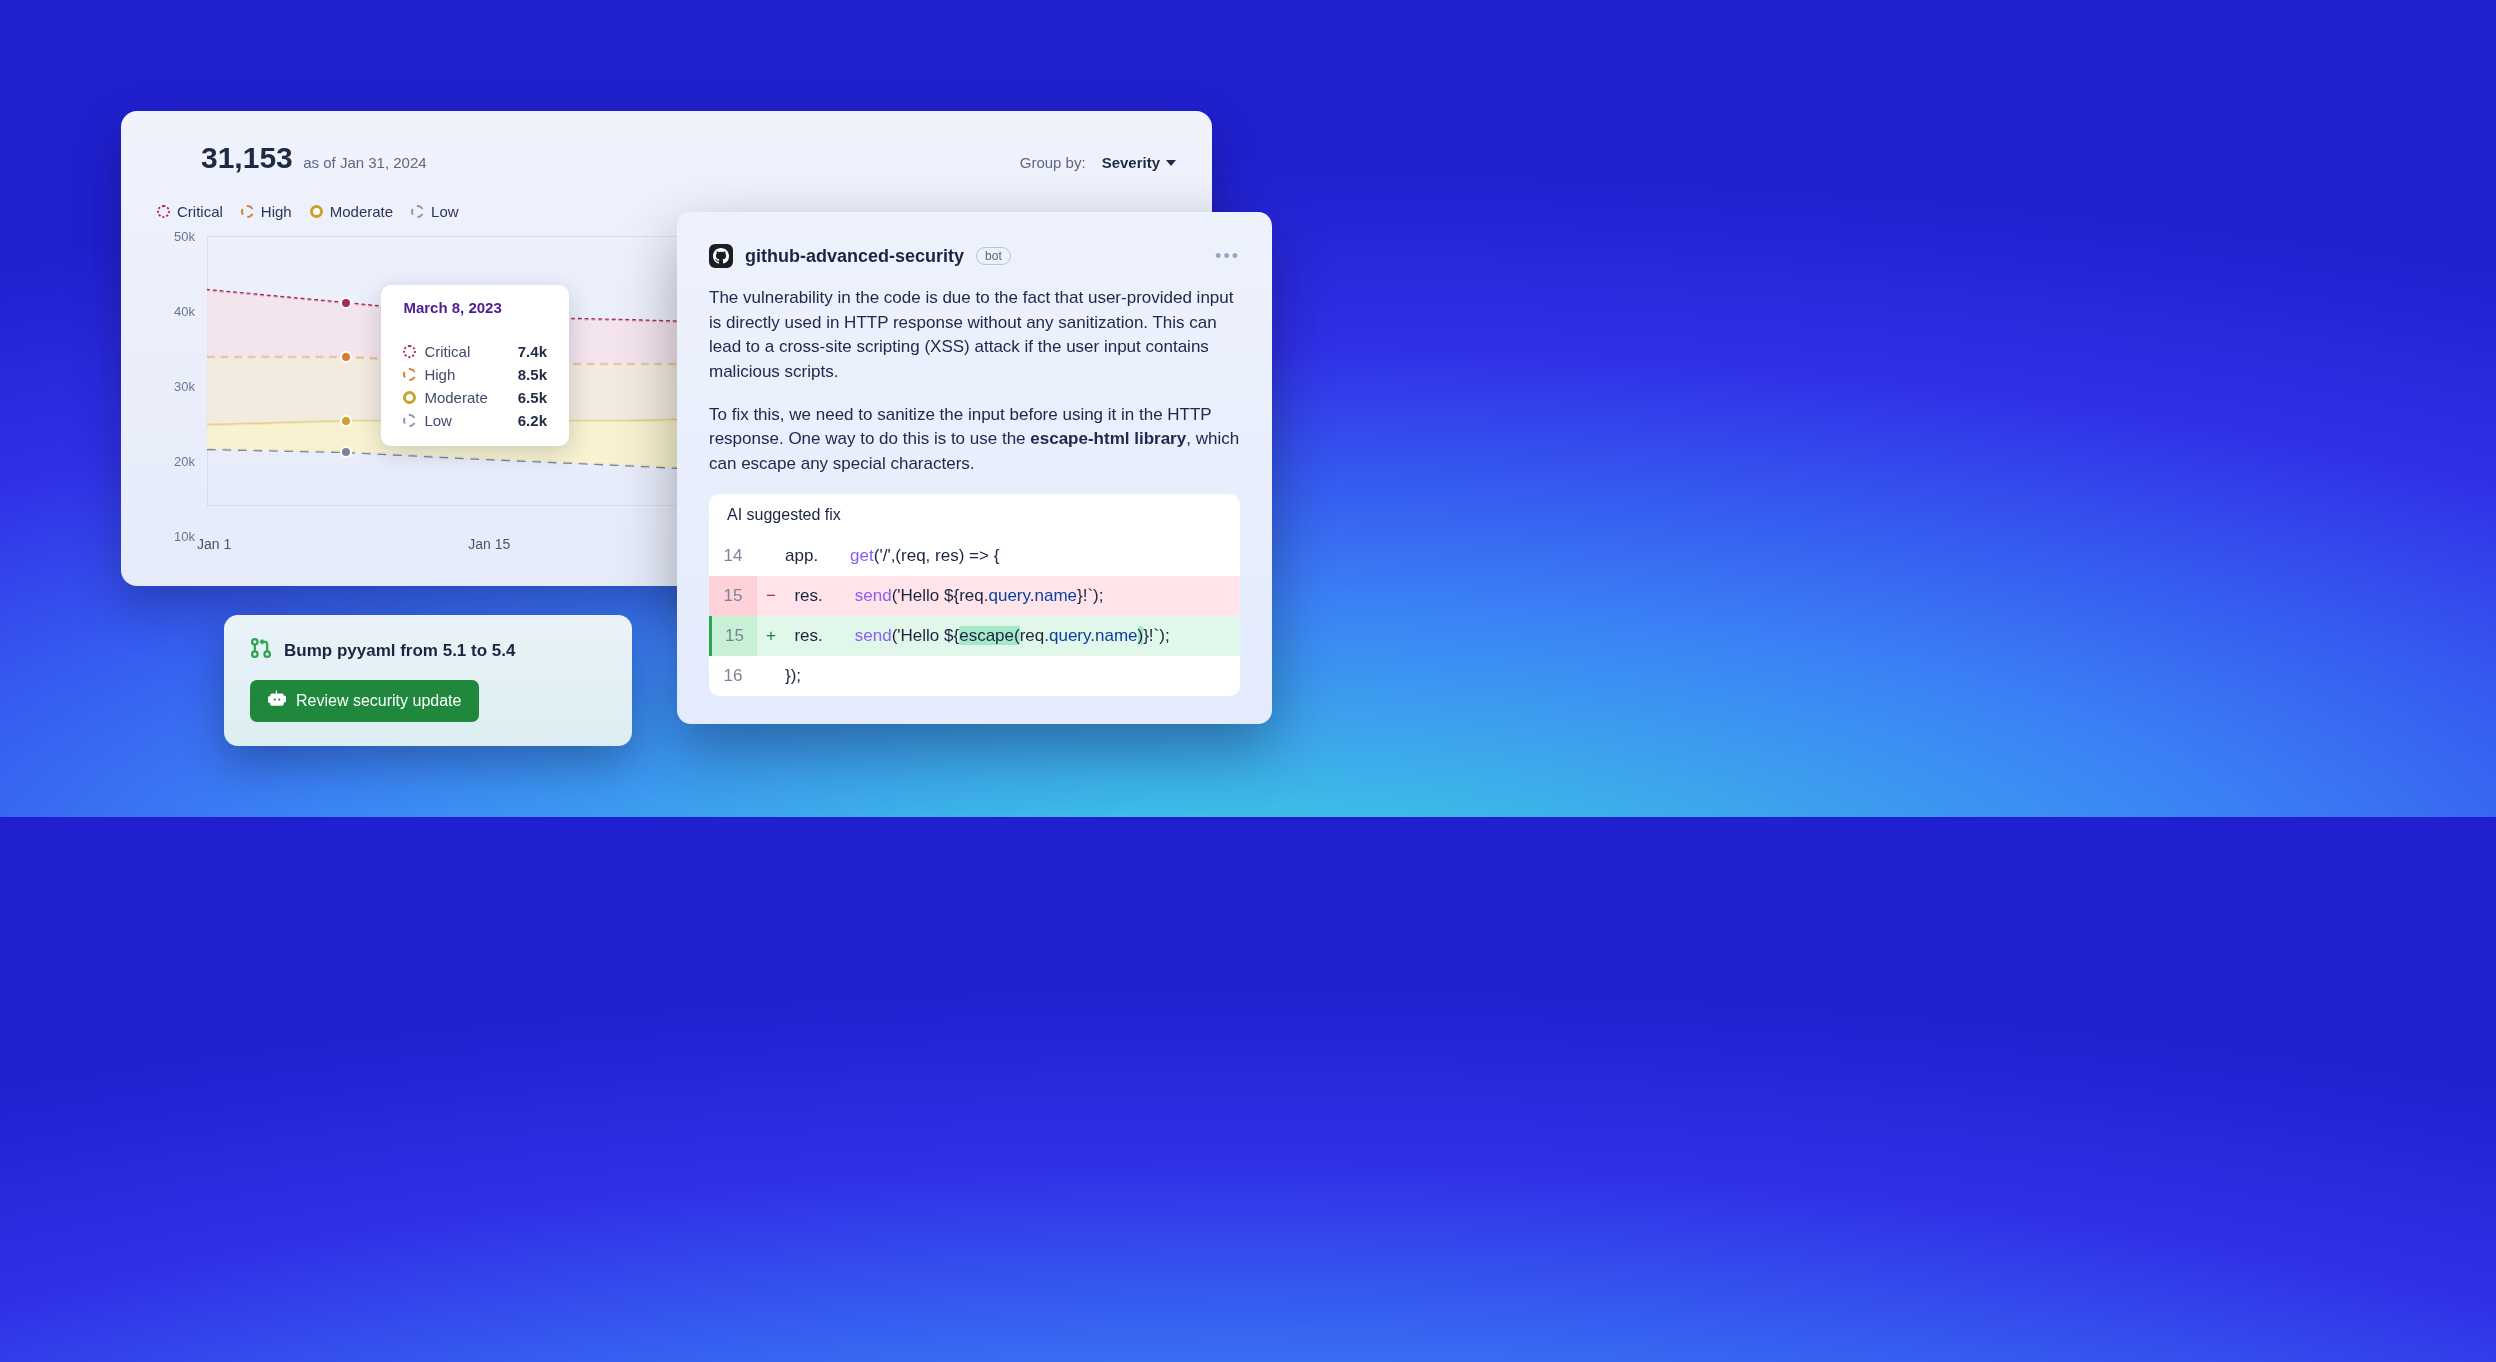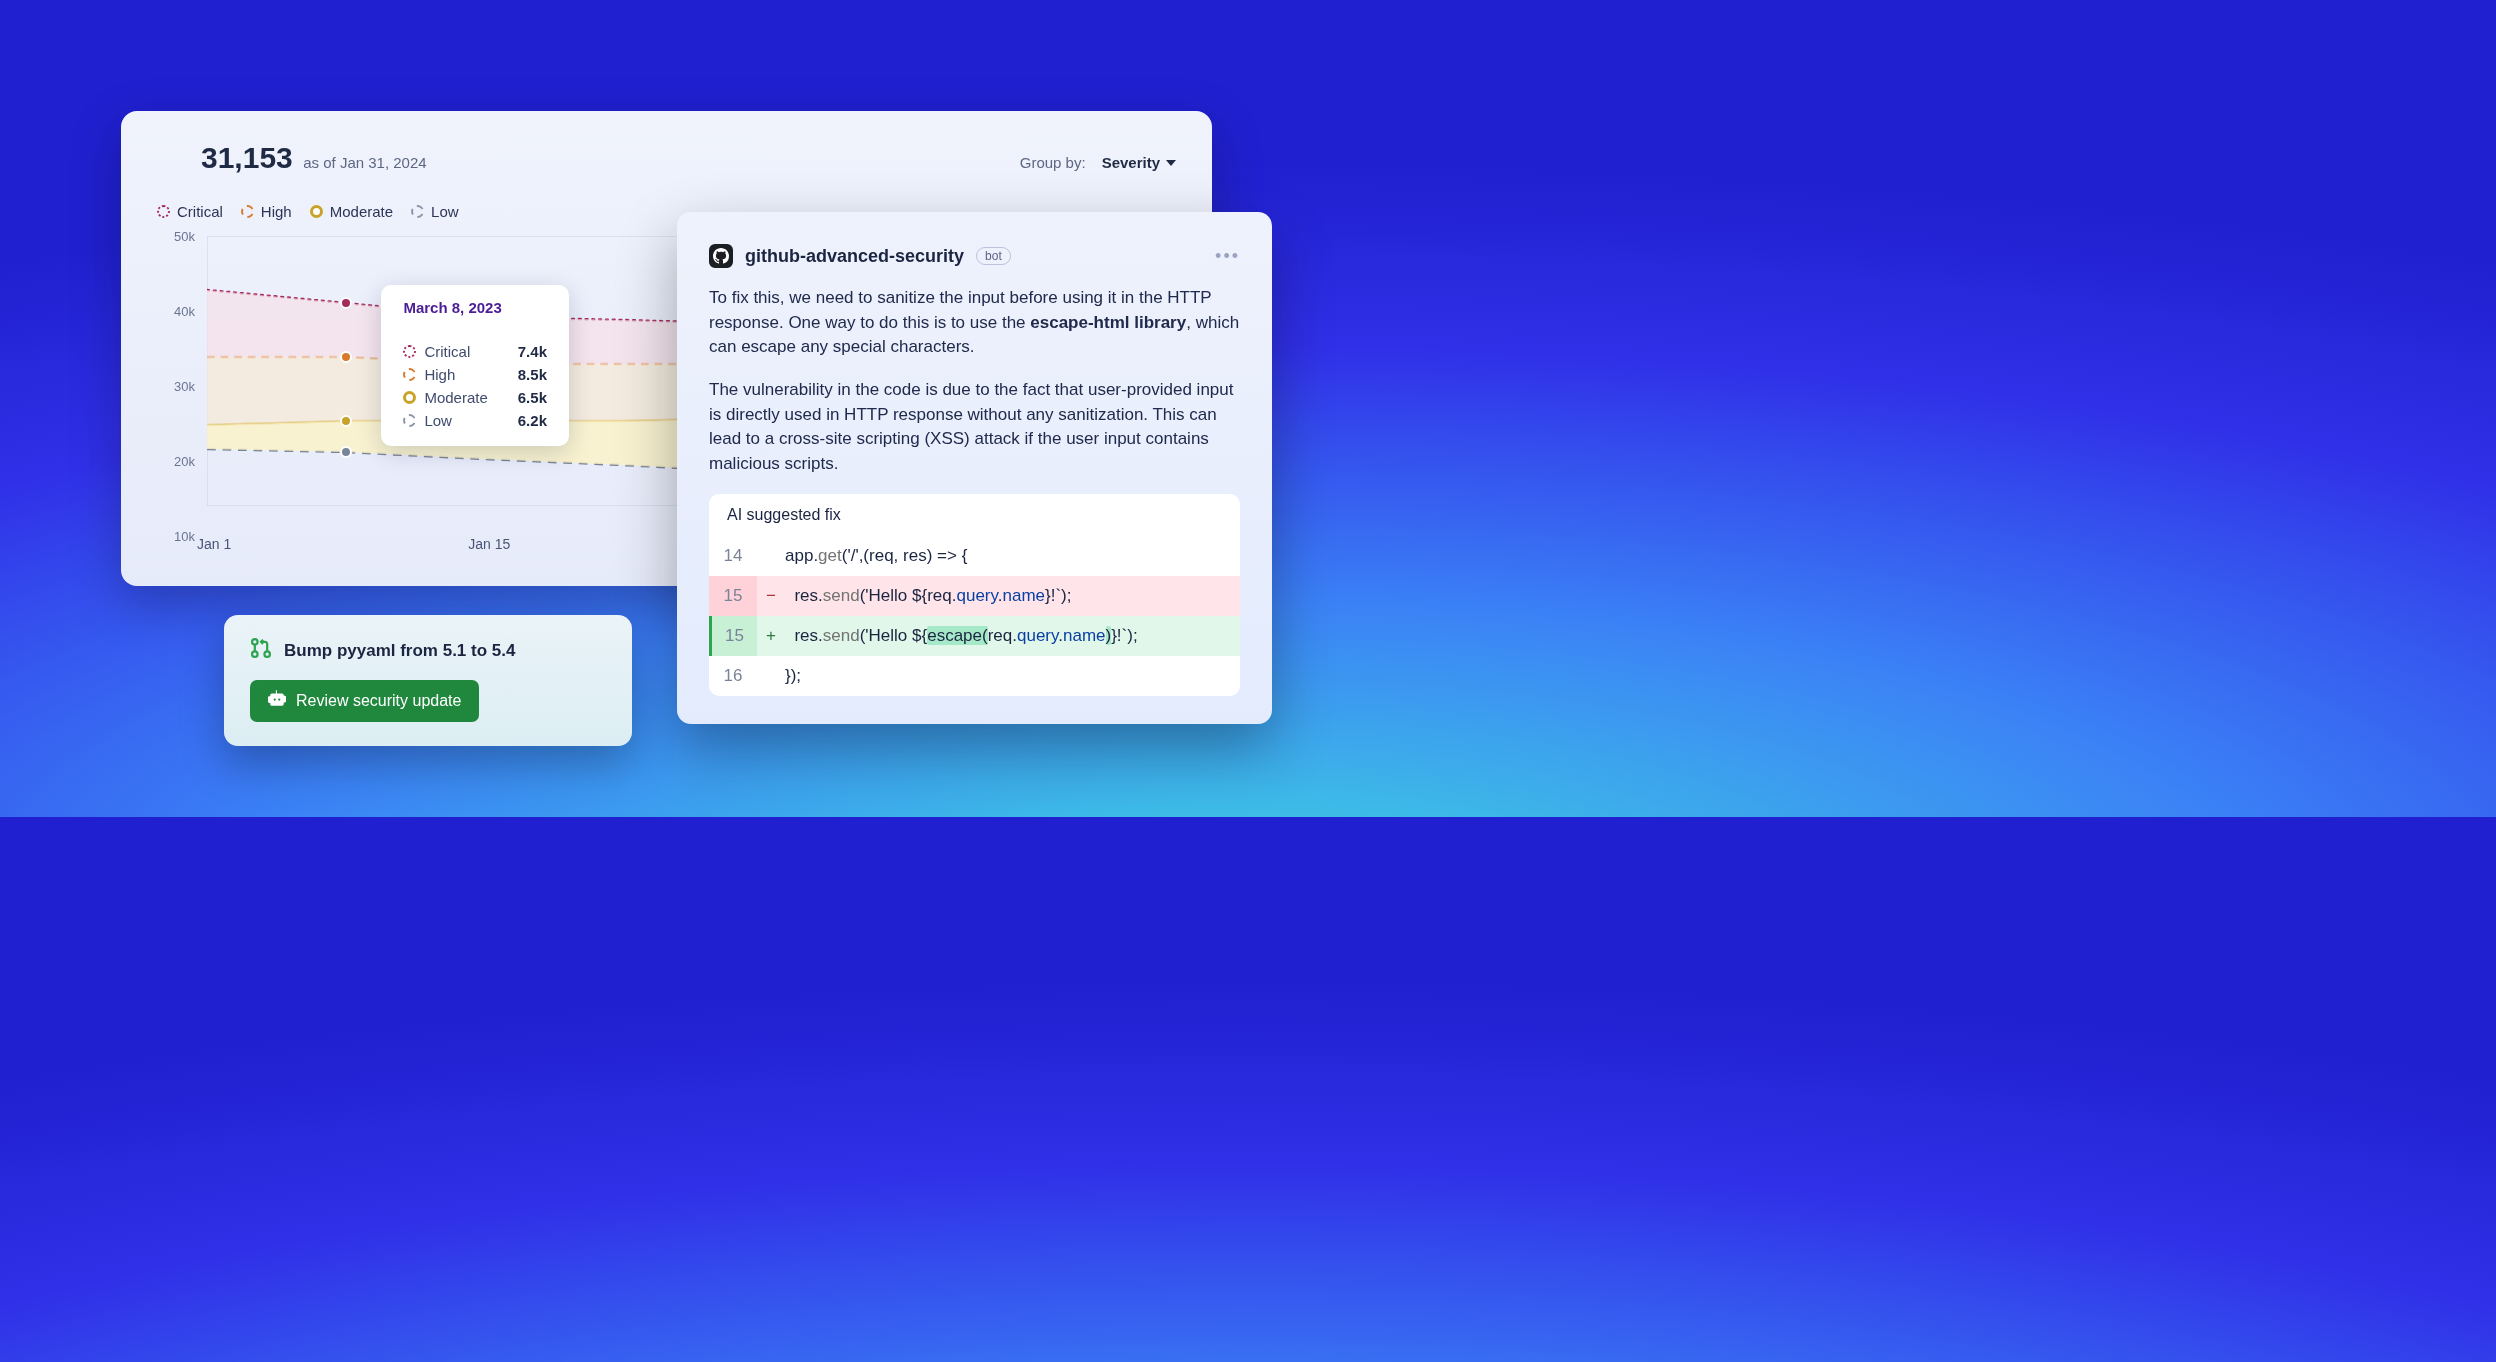--- a/index.html
+++ b/index.html
@@ -202,21 +202,21 @@
   text-align: center;
   color: #7a8498;
   flex-shrink: 0;
 }
 .gutter {
   width: 28px;
   text-align: center;
   flex-shrink: 0;
 }
 .code { white-space: pre; color: #1b2440; }
-.tok-fn { color: #737373; }
+.tok-fn { color: #8b5cf6; margin-left: 32px; }
 .tok-str { color: #1b2440; }
 .tok-sym { color: #1b2440; }
 .tok-name { color: #1b2440; }
 .tok-prop { color: #0a3fa3; }
 .hl-escape { background: #a6e9c8; border-radius: 2px; }
 .hl-paren { background: #a6e9c8; border-radius: 2px; }
 .row-remove { background: #ffe5ea; }
 .row-remove .ln { background: #ffd1d9; }
 .row-remove .gutter { color: #a33; }
 .row-add { background: #e0f7e9; }
@@ -374,24 +374,24 @@
     <span class="gh-avatar">
       <svg width="16" height="16" viewBox="0 0 16 16">
           <path fill="#fff" d="M8 0C3.58 0 0 3.58 0 8c0 3.54 2.29 6.53 5.47 7.59.4.07.55-.17.55-.38 0-.19-.01-.82-.01-1.49-2.01.37-2.53-.49-2.69-.94-.09-.23-.48-.94-.82-1.13-.28-.15-.68-.52-.01-.53.63-.01 1.08.58 1.23.82.72 1.21 1.87.87 2.33.66.07-.52.28-.87.51-1.07-1.78-.2-3.64-.89-3.64-3.95 0-.87.31-1.59.82-2.15-.08-.2-.36-1.02.08-2.12 0 0 .67-.21 2.2.82.64-.18 1.32-.27 2-.27.68 0 1.36.09 2 .27 1.53-1.04 2.2-.82 2.2-.82.44 1.1.16 1.92.08 2.12.51.56.82 1.27.82 2.15 0 3.07-1.87 3.75-3.65 3.95.29.25.54.73.54 1.48 0 1.07-.01 1.93-.01 2.2 0 .21.15.46.55.38A8.013 8.013 0 0016 8c0-4.42-3.58-8-8-8z"></path>
         </svg>
     </span>
     <span class="bot-name">github-advanced-security</span>
     <span class="bot-badge">bot</span>
     <span class="kebab">•••</span>
   </div>
   <div class="bot-body">
+    <p>The vulnerability in the code is due to the fact that user-provided input is directly used in HTTP response without any sanitization. This can lead to a cross-site scripting (XSS) attack if the user input contains malicious scripts.</p>
     <p>
       <span>To fix this, we need to sanitize the input before using it in the HTTP response. One way to do this is to use the </span><strong>escape-html library</strong><span>, which can escape any special characters.</span>
     </p>
-    <p>The vulnerability in the code is due to the fact that user-provided input is directly used in HTTP response without any sanitization. This can lead to a cross-site scripting (XSS) attack if the user input contains malicious scripts.</p>
   </div>
   <div class="code-card">
     <div class="code-title">AI suggested fix</div>
     <div class="code-line">
       <span class="ln">14</span>
       <span class="gutter"></span>
       <span class="code"><span class="tok-name">app</span>.<span class="tok-fn">get</span>(<span class="tok-str">'/'</span>,(req, res) <span class="tok-sym">=&gt;</span> {</span>
     </div>
     <div class="code-line row-remove">
       <span class="ln">15</span>

